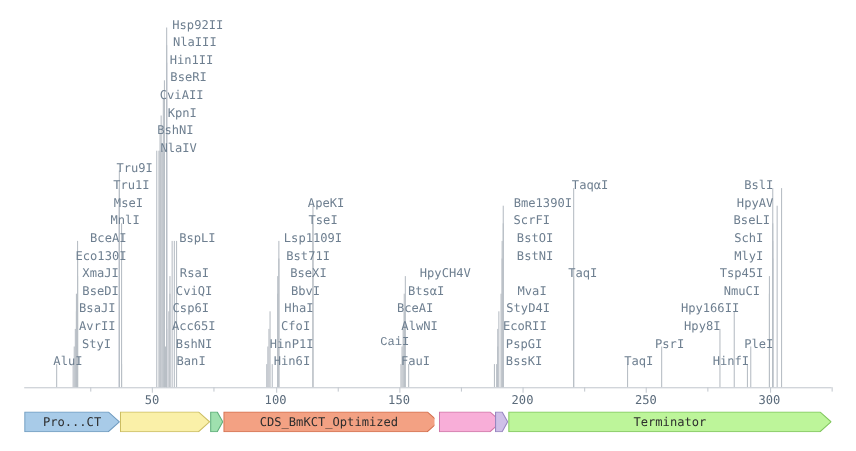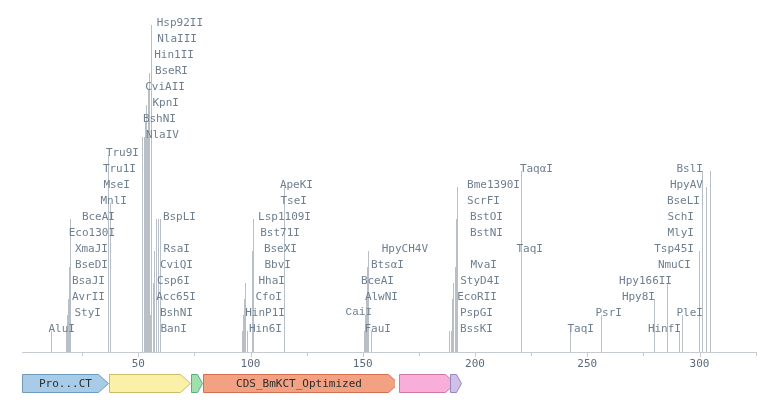--- a/index.html
+++ b/index.html
@@ -286,15 +286,21 @@
       <div class="feat" style="left: 399px; width: 57px;">
         <svg width="57" height="19" class="body">
           <path d="M0.5,0.5 L46.5,0.5 L56.5,9.5 L46.5,18.5 L0.5,18.5 Z" fill="#f8aed8" stroke="#cf77a8" stroke-width="1"></path>
         </svg>
       </div>
       <div class="feat" style="left: 450px; width: 12px;">
         <svg width="12" height="19" class="body">
           <path d="M0.5,0.5 L6.5,0.5 L11.5,9.5 L6.5,18.5 L0.5,18.5 Z" fill="#cfc0e8" stroke="#9887c0" stroke-width="1"></path>
         </svg>
       </div>
+      <div class="feat" style="left: 462px; width: 294px;">
+        <svg width="294" height="19" class="body">
+          <path d="M0.5,0.5 L283.5,0.5 L293.5,9.5 L283.5,18.5 L0.5,18.5 Z" fill="#bdf59a" stroke="#7fc55c" stroke-width="1"></path>
+        </svg>
+        <span class="lbl">Terminator</span>
+      </div>
     </div>
 
 </div>
 
 </body></html>

